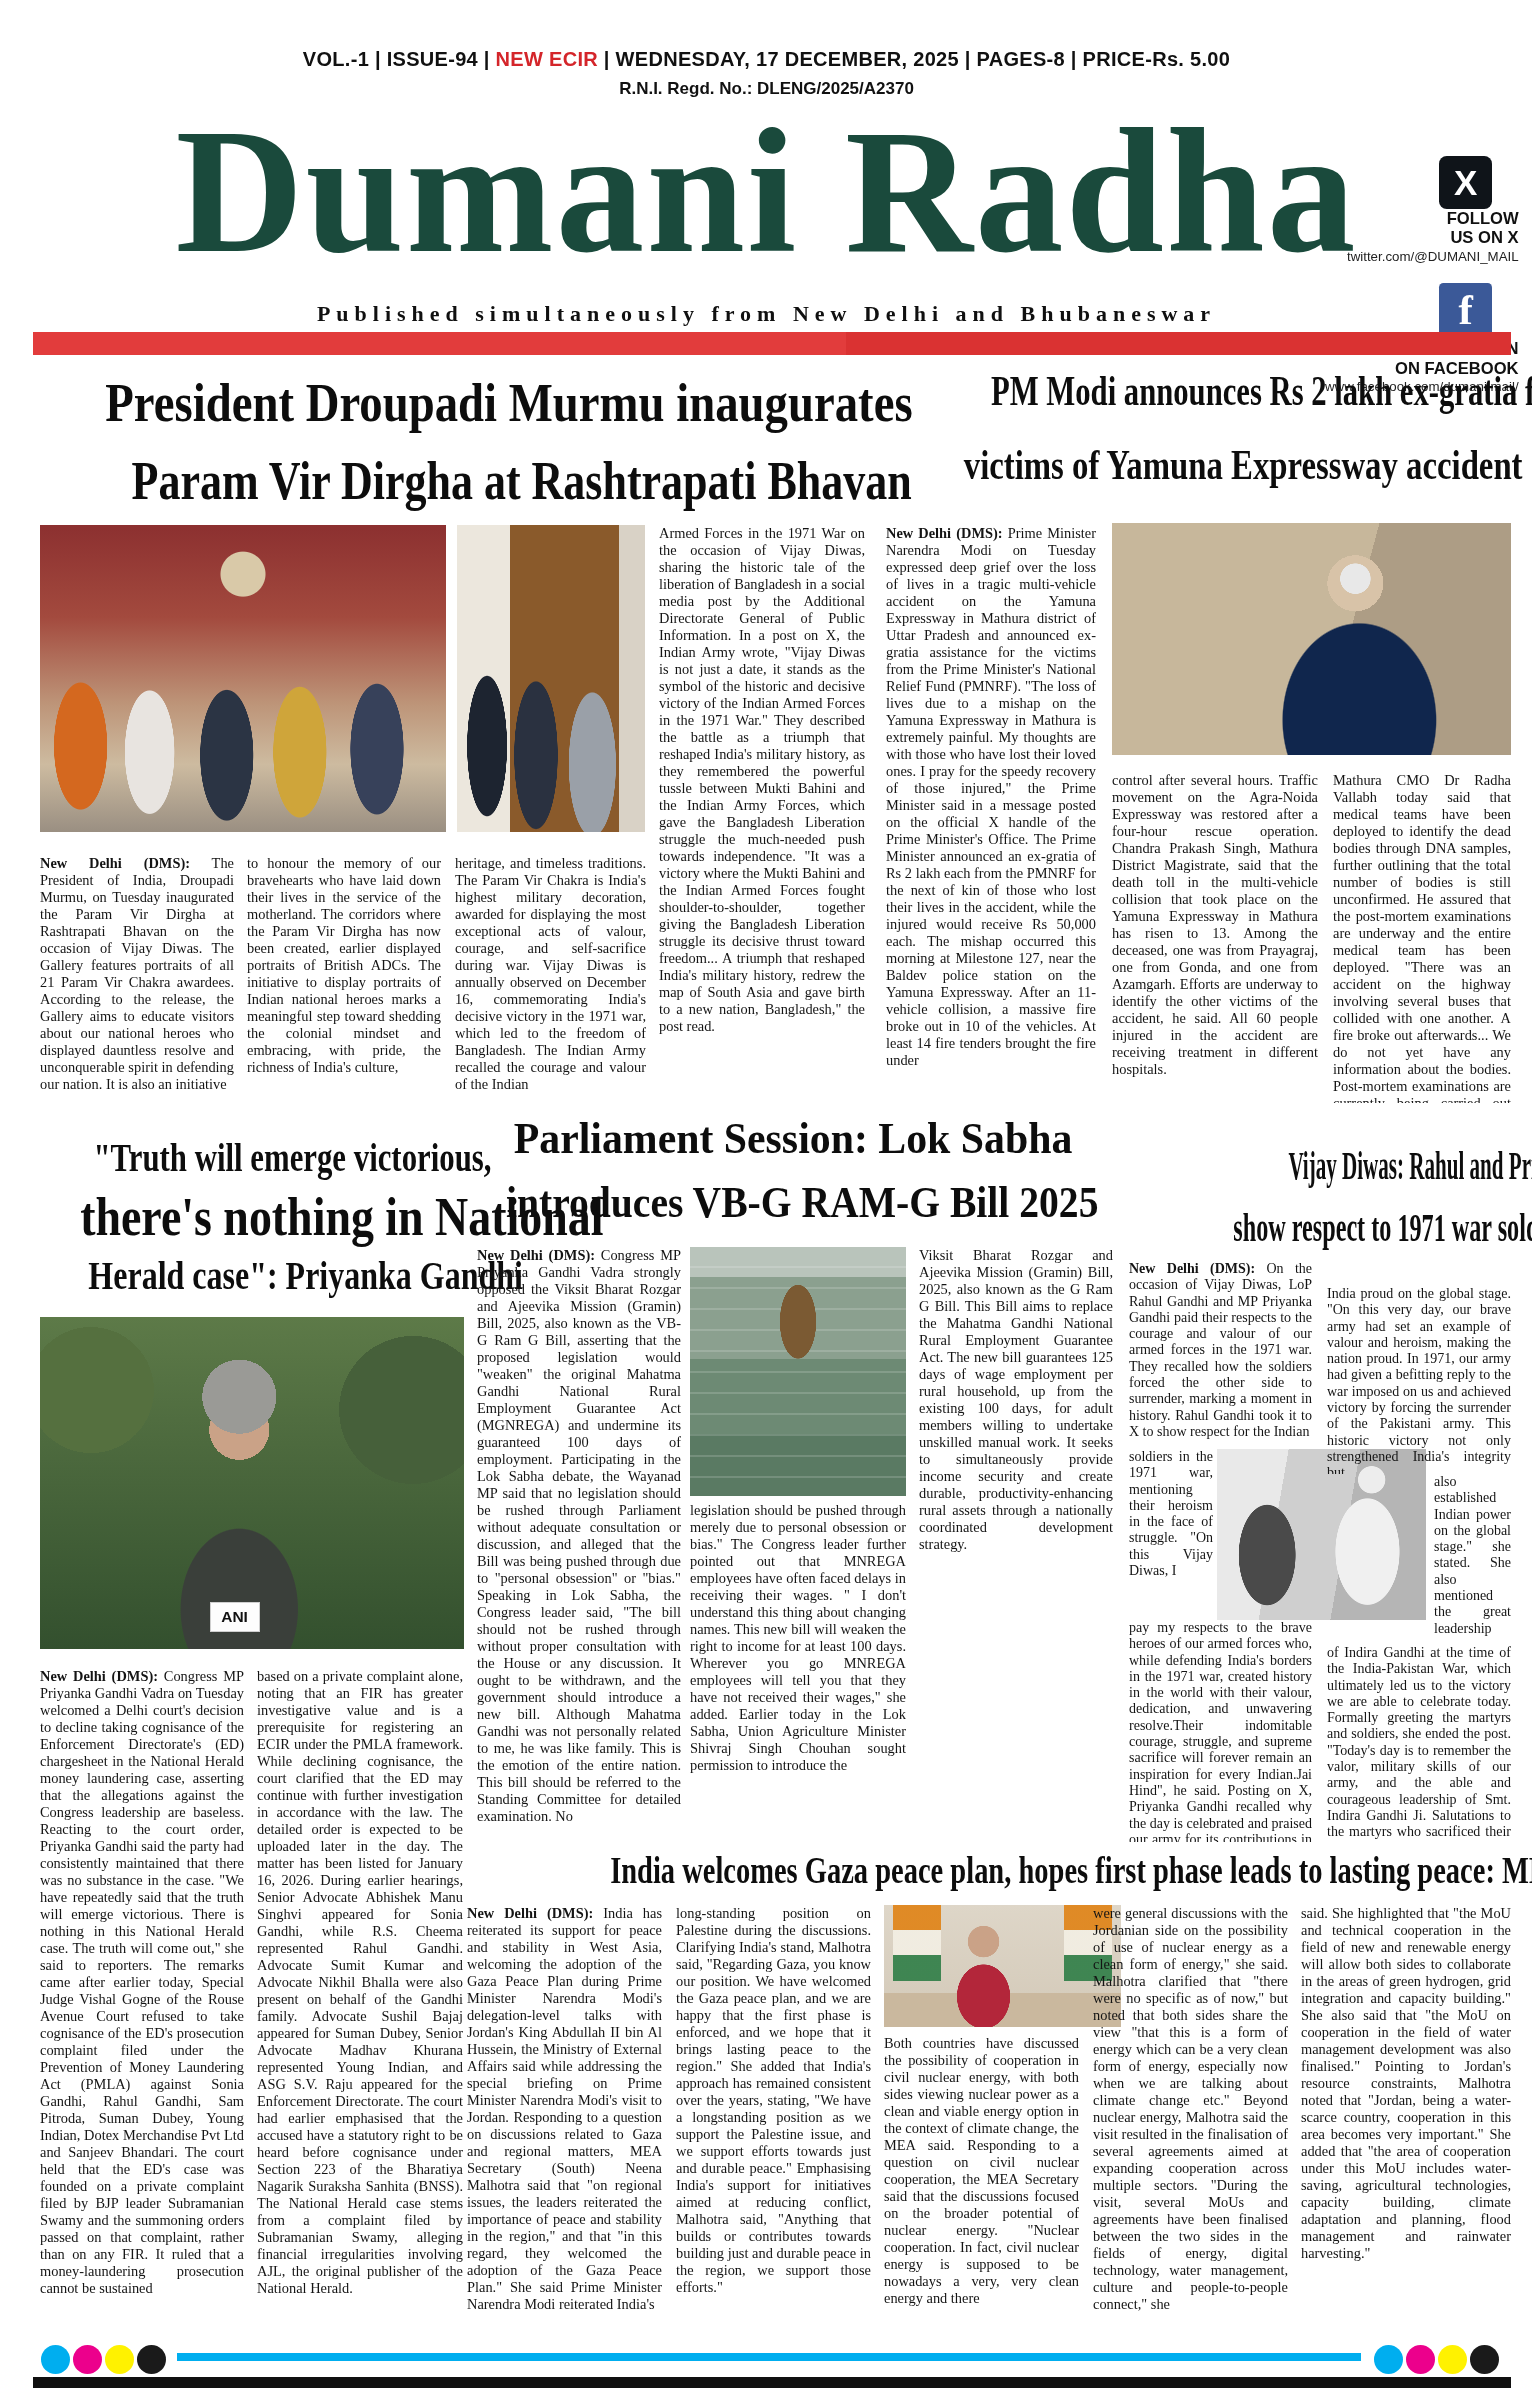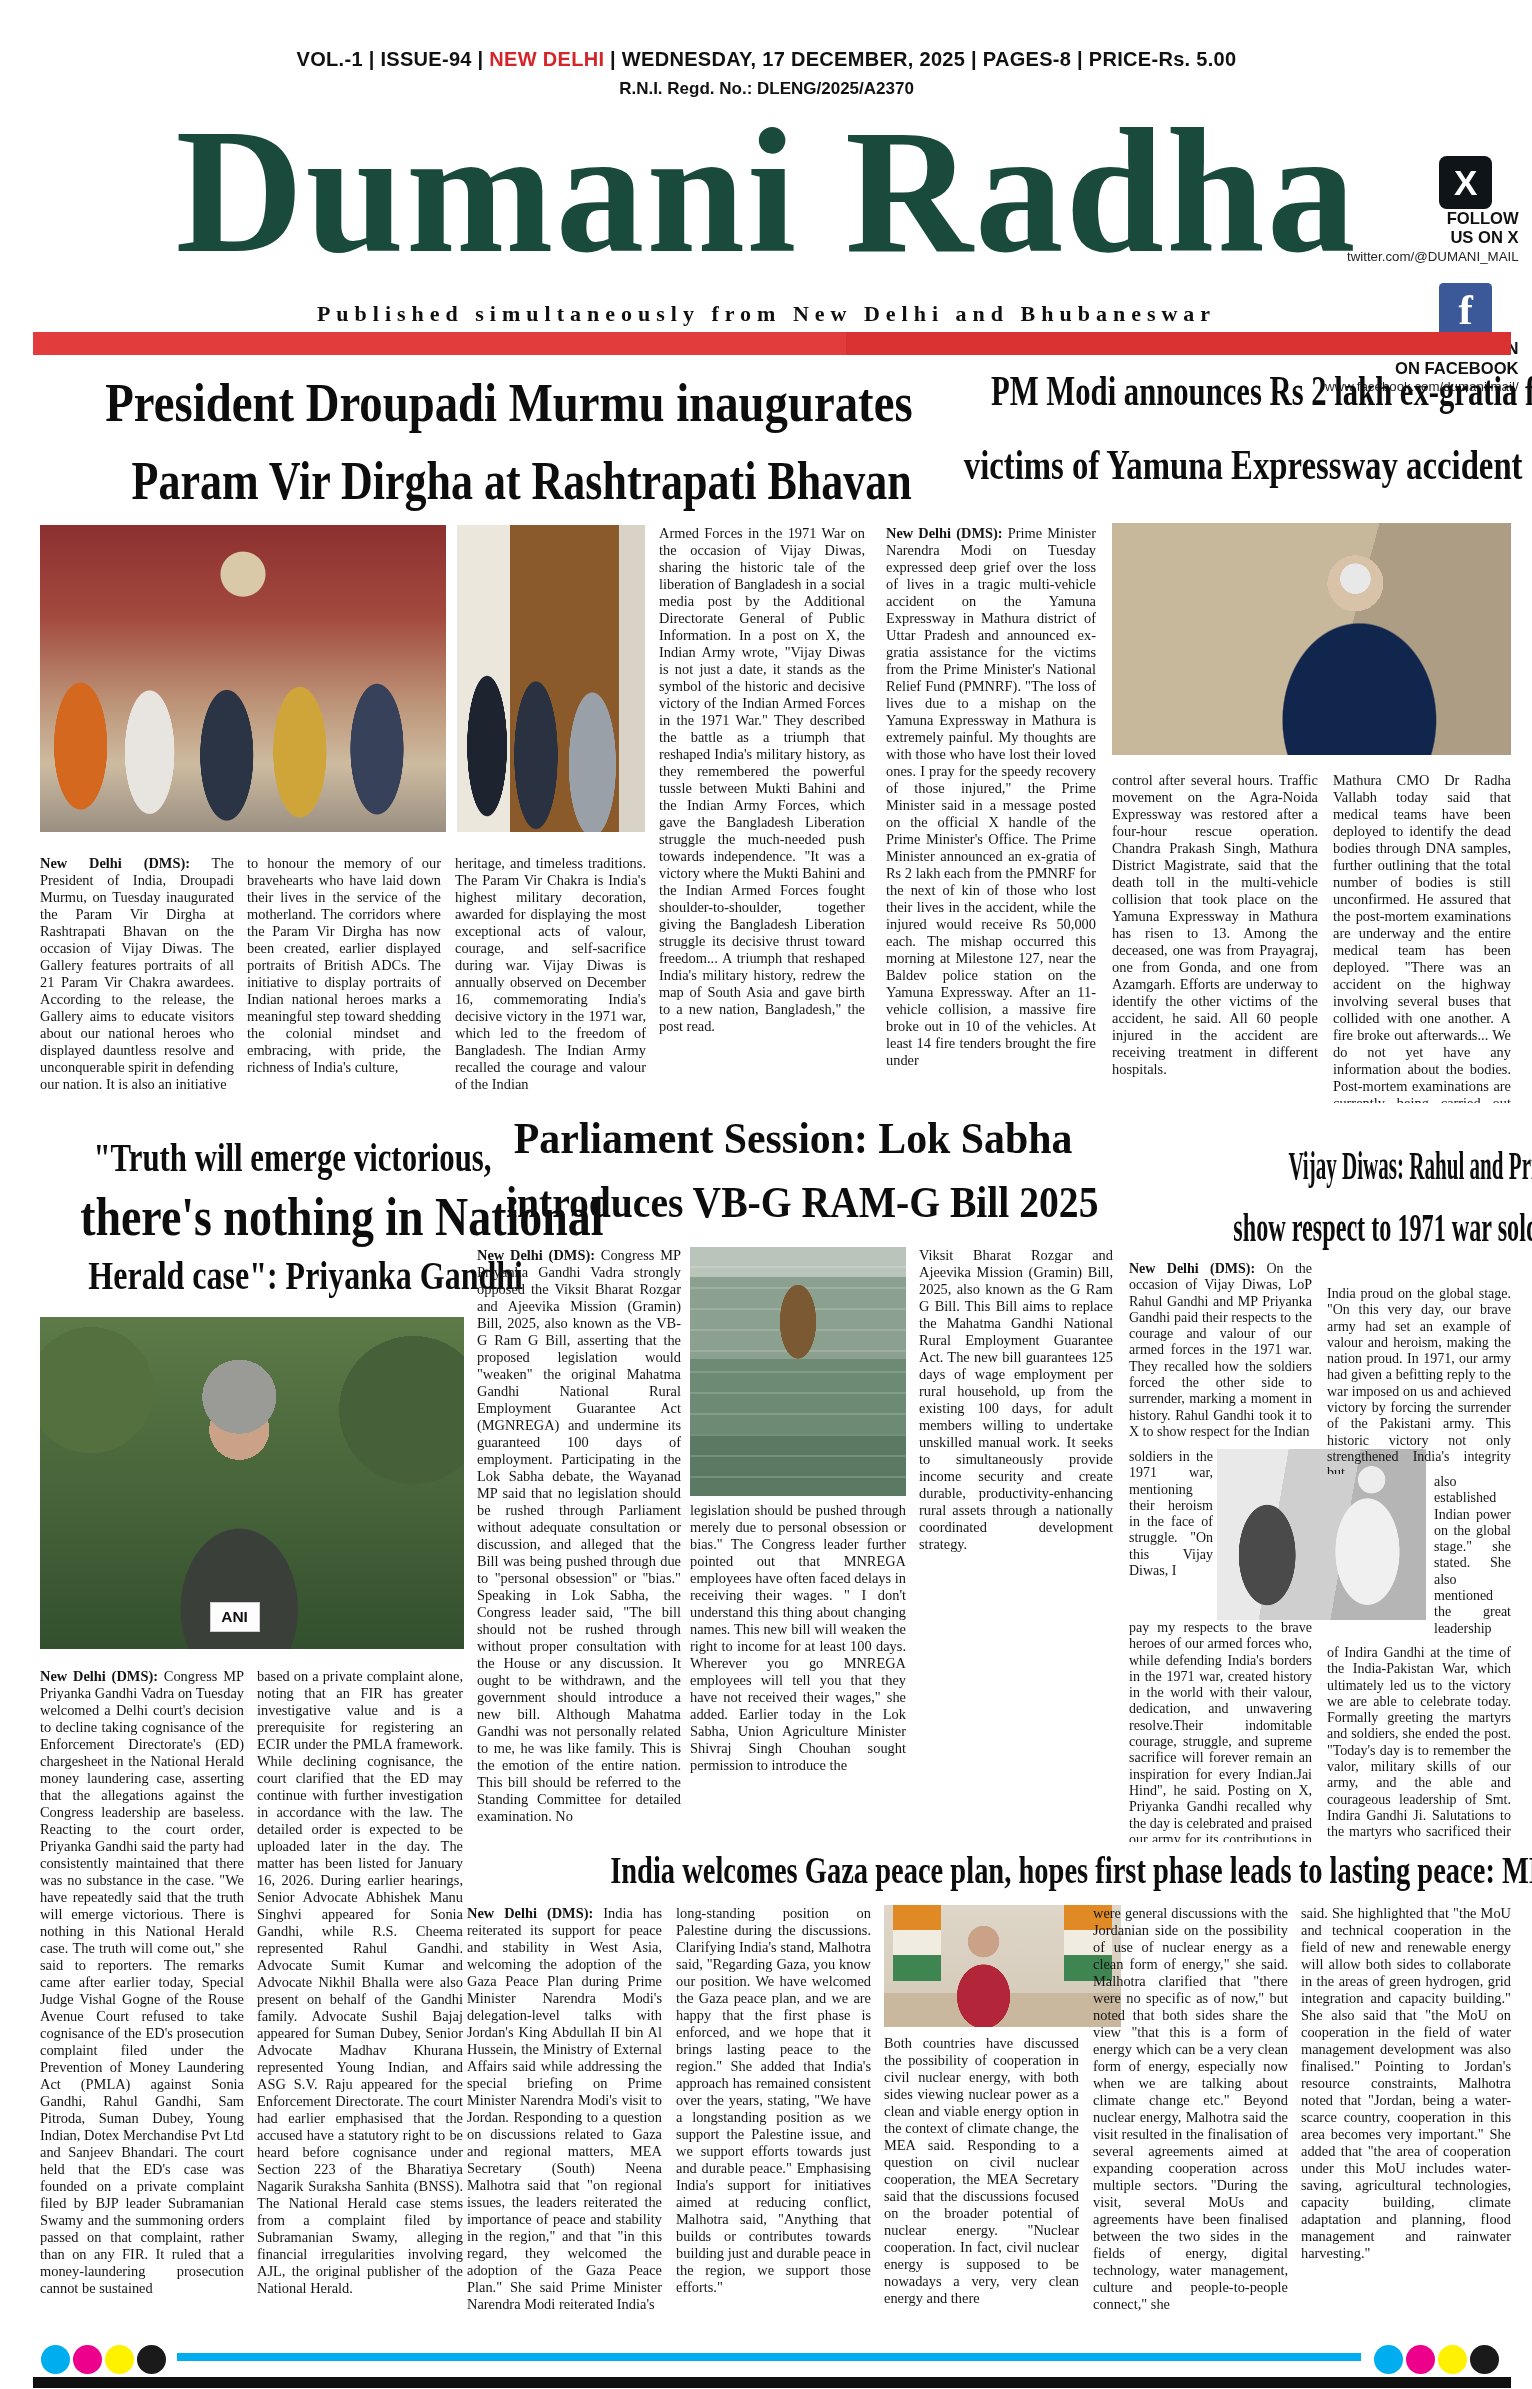--- a/index.html
+++ b/index.html
@@ -38,21 +38,21 @@
   
   .dot{position:absolute;width:29px;height:29px;border-radius:50%;}
   .cyan{background:#00aeef;} .magenta{background:#ec008c;} .yellow{background:#fff200;} .blackdot{background:#1a1a1a;}
   .cyanline{position:absolute;left:177px;width:1184px;top:2353px;height:8.3px;background:#00aeef;}
   .bottombar{position:absolute;left:33px;width:1478px;top:2377px;height:11px;background:#101010;}
 </style>
 </head>
 <body>
 
 <div class="abs sans center topinfo">
-  <span>VOL.-1 | ISSUE-94 | </span><span class="red">NEW DELHI</span><span> | WEDNESDAY, 17 DECEMBER, 2025 | PAGES-8 | PRICE-Rs. 5.00</span>
+  <span>VOL.-1 | ISSUE-94 | </span><span class="red">NEW ECIR</span><span> | WEDNESDAY, 17 DECEMBER, 2025 | PAGES-8 | PRICE-Rs. 5.00</span>
 </div>
 <div class="abs sans center rni">R.N.I. Regd. No.: DLENG/2025/A2370</div>
 
 <div class="abs center mast">Dumani Radha</div>
 
 <div class="abs social">
   <div class="sicon xicon">X</div>
   <div class="slabel">FOLLOW</div>
   <div class="slabel">US ON X</div>
   <div class="surl">twitter.com/@DUMANI_MAIL</div>

